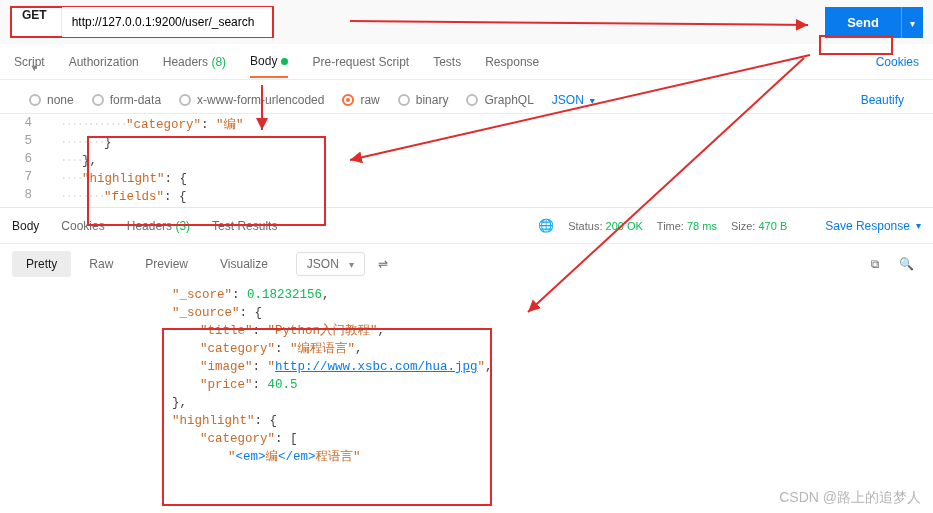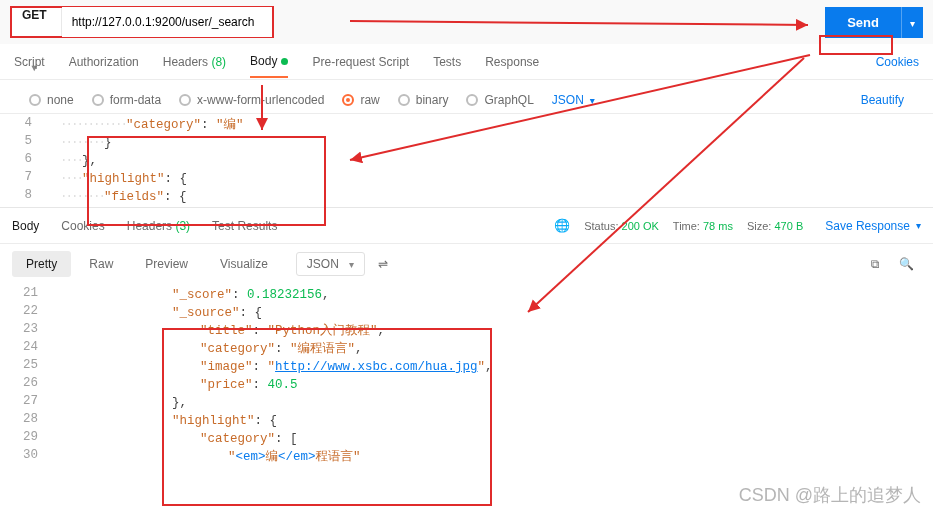--- a/index.html
+++ b/index.html
@@ -43,21 +43,21 @@
 .lang-box { margin-left: 10px; border: 1px solid #e0e0e0; padding: 4px 10px; border-radius: 3px; color: #6b6b6b; display: inline-flex; align-items: center; gap: 10px; }
 .icon-btn { width: 28px; height: 28px; display: inline-flex; align-items: center; justify-content: center; color: #6b6b6b; cursor: pointer; }
 .resp-editor { font-family: Consolas, "Courier New", monospace; font-size: 12.5px; position: relative; height: 195px; overflow: hidden; }
 .resp-editor .gut { position: absolute; left: 0; top: 0; bottom: 0; width: 52px; text-align: right; color: #a0a0a0; padding-right: 14px; }
 .resp-editor .lines { margin-left: 60px; padding-top: 2px; }
 .jnum { color: #0cbb52; }
 .jlink { color: #097bed; text-decoration: underline; }
 .jem { color: #097bed; }
 .pun { color: #444; }
 .chev { font-size: 10px; color: #888; }
-.watermark { position: absolute; right: 12px; bottom: 6px; color: rgba(120,120,120,0.55); font-size: 18px; }
+.watermark { position: absolute; right: 12px; bottom: 6px; color: rgba(120,120,120,0.55); font-size: 14px; }
 .overlay { position: absolute; inset: 0; pointer-events: none; }
 .redbox2 { position: absolute; border: 2px solid #e02b2b; }
 .arrow-svg { position: absolute; inset: 0; }
 </style>
 </head>
 <body>
 
 <div class="top-bar">
   <div class="method-box red-box">
     <div class="method-sel">
@@ -141,21 +141,21 @@
   <span class="tab">Cookies</span>
   <span class="tab"><span>Headers</span> <span class="badge-g">(3)</span></span>
   <span class="tab">Test Results</span>
   <div class="spacer"></div>
   <div class="status-area">
     <span style="font-size:13px;">🌐</span>
     <span><span>Status:</span> <span class="stat-g">200 OK</span></span>
     <span><span>Time:</span> <span class="stat-g">78 ms</span></span>
     <span><span>Size:</span> <span class="stat-g">470 B</span></span>
   </div>
-  <span class="link-blue" style="display:inline-flex; align-items:center; gap:6px;">
+  <span class="link-blue" style="margin-left:16px; display:inline-flex; align-items:center; gap:6px;">
       <span>Save Response</span>
       <span class="chev" style="color:#097bed;">▾</span>
     </span>
 </div>
 
 <div class="view-row">
   <button class="view-btn active">Pretty</button>
   <button class="view-btn">Raw</button>
   <button class="view-btn">Preview</button>
   <button class="view-btn">Visualize</button>
@@ -163,32 +163,20 @@
       <span>JSON</span>
       <span class="chev">▾</span>
     </span>
   <span class="icon-btn">⇌</span>
   <div class="spacer"></div>
   <span class="icon-btn">⧉</span>
   <span class="icon-btn">🔍</span>
 </div>
 
 <div class="resp-editor">
-  <div class="gut">
-    <div class="gline">21</div>
-    <div class="gline">22</div>
-    <div class="gline">23</div>
-    <div class="gline">24</div>
-    <div class="gline">25</div>
-    <div class="gline">26</div>
-    <div class="gline">27</div>
-    <div class="gline">28</div>
-    <div class="gline">29</div>
-    <div class="gline">30</div>
-  </div>
   <div class="lines">
     <div class="ln" style="padding-left:112px;"><span class="jkey">"_score"</span><span class="pun">: </span><span class="jnum">0.18232156</span><span class="pun">,</span></div>
     <div class="ln" style="padding-left:112px;"><span class="jkey">"_source"</span><span class="pun">: {</span></div>
     <div class="ln" style="padding-left:140px;"><span class="jkey">"title"</span><span class="pun">: </span><span class="jstr">"Python入门教程"</span><span class="pun">,</span></div>
     <div class="ln" style="padding-left:140px;"><span class="jkey">"category"</span><span class="pun">: </span><span class="jstr">"编程语言"</span><span class="pun">,</span></div>
     <div class="ln" style="padding-left:140px;"><span class="jkey">"image"</span><span class="pun">: </span><span class="jstr">"</span><span class="jlink">http://www.xsbc.com/hua.jpg</span><span class="jstr">"</span><span class="pun">,</span></div>
     <div class="ln" style="padding-left:140px;"><span class="jkey">"price"</span><span class="pun">: </span><span class="jnum">40.5</span></div>
     <div class="ln" style="padding-left:112px;"><span class="pun">},</span></div>
     <div class="ln" style="padding-left:112px;"><span class="jkey">"highlight"</span><span class="pun">: {</span></div>
     <div class="ln" style="padding-left:140px;"><span class="jkey">"category"</span><span class="pun">: [</span></div>

